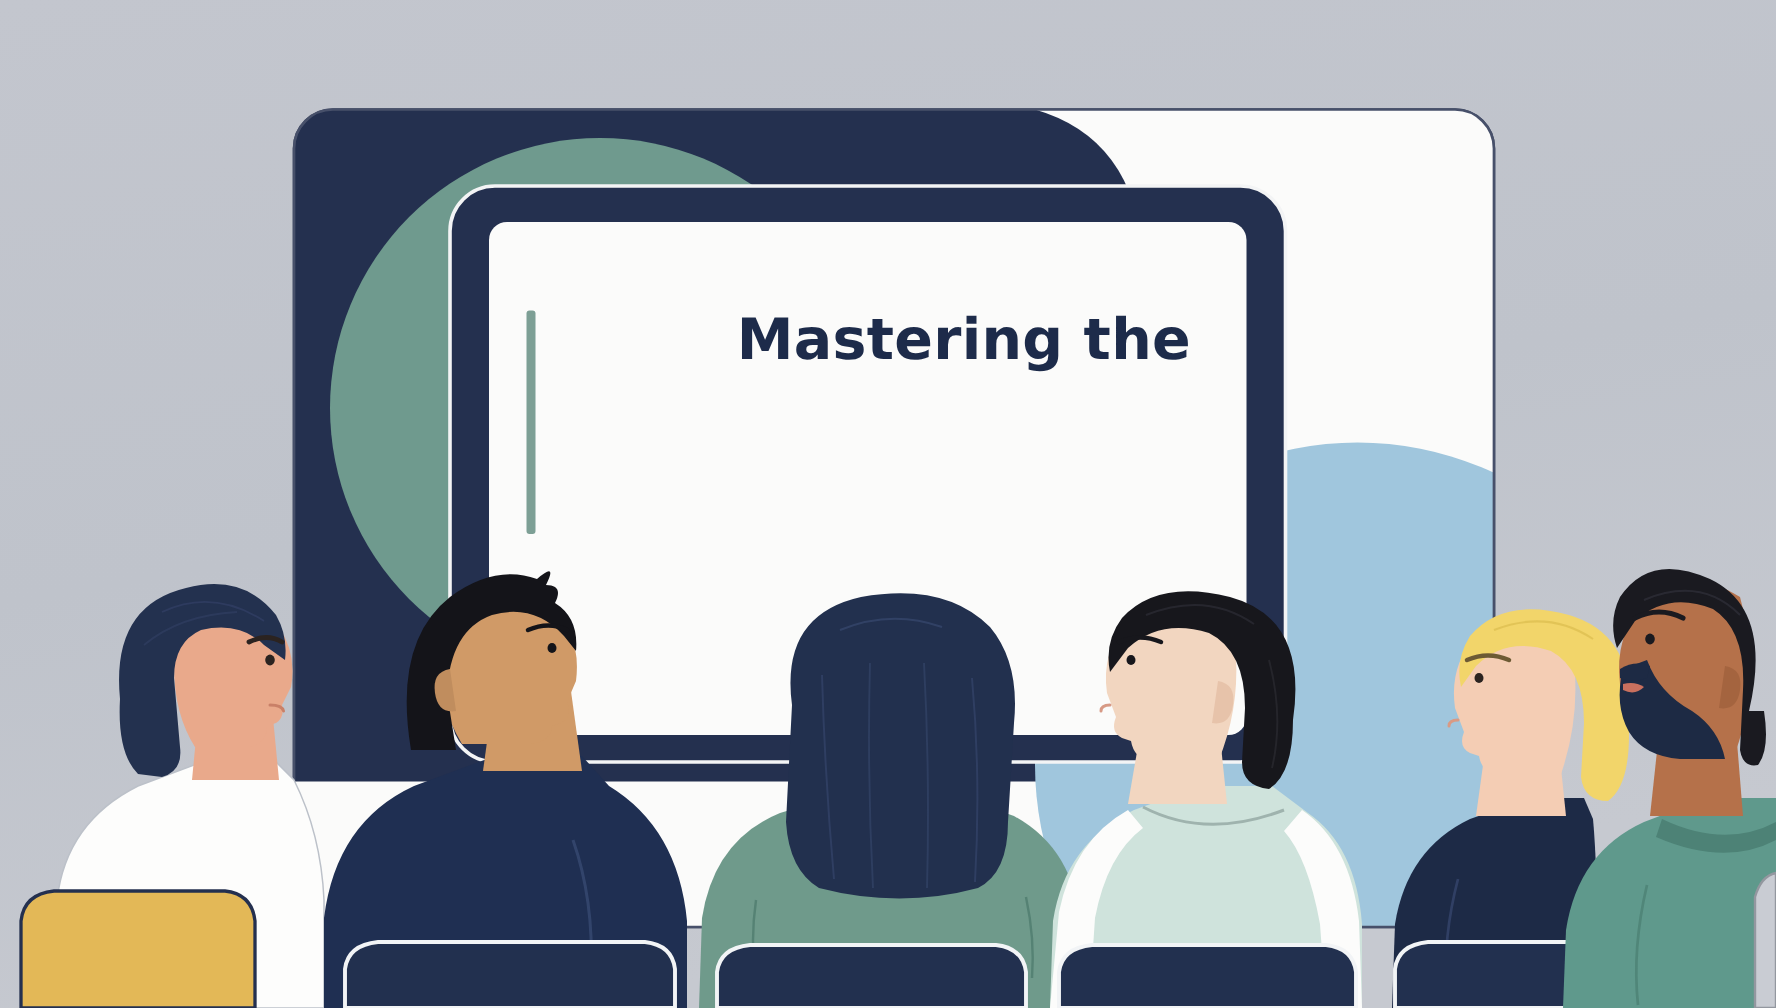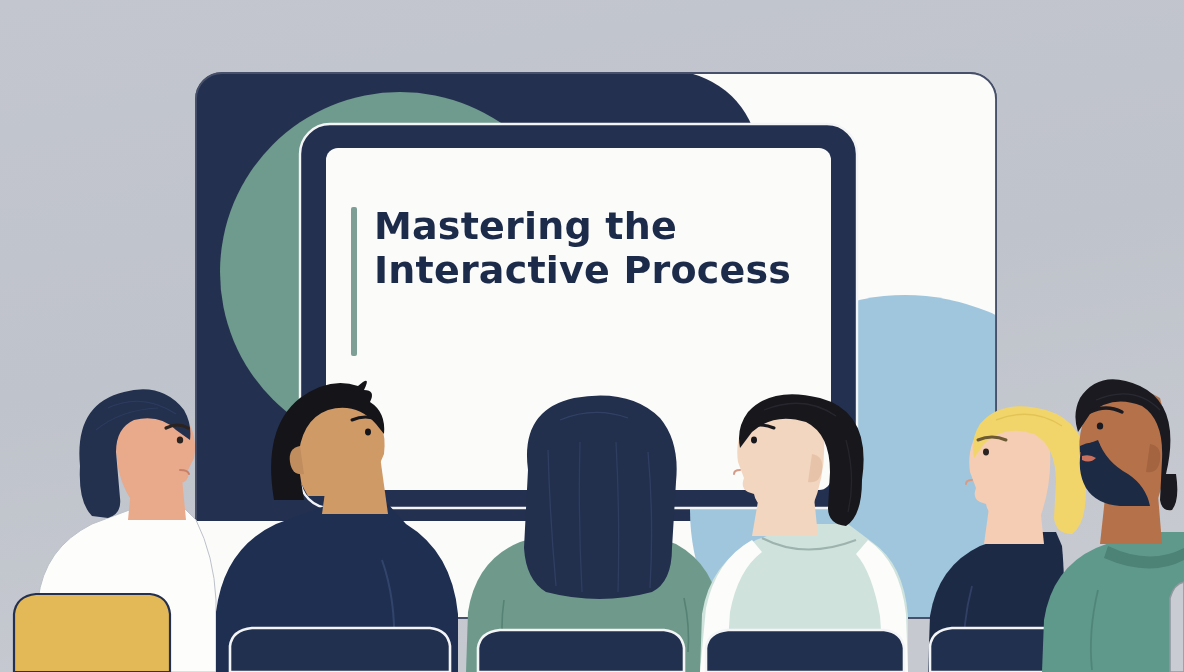--- a/index.html
+++ b/index.html
@@ -35,21 +35,21 @@
     font-size: 38px;
     line-height: 44px;
     letter-spacing: 0.2px;
     color: #1d2b4a;
     white-space: nowrap;
   }
 </style>
 </head>
 <body>
 
-<div id="stage" style="background: #14b8a6;">
+<div id="stage" style="background: #14b8a6; text-align: right;">
 
   <svg id="scene" viewBox="0 0 1184 672" width="1184" height="672" xmlns="http://www.w3.org/2000/svg">
 
     <defs>
 
       <clipPath id="panelClip">
         <rect x="196" y="73" width="800" height="545" rx="26" ry="26"></rect>
       </clipPath>
       <clipPath id="stageClip">
         <rect x="0" y="0" width="1184" height="672"></rect>
@@ -250,17 +250,16 @@
       <ellipse cx="1100" cy="426" rx="3.2" ry="3.6" fill="#1a1a20"></ellipse>
 
       <path d="M 1170 672 L 1170 598 Q 1174 584 1184 582 L 1184 672 Z" fill="#c9ccd3" stroke="#93979f" stroke-width="1.6"></path>
     </g>
 
   </svg>
 
   <div id="title-layer">
     <div class="title-block">
       <div class="title-line" style="color: rgb(29, 43, 74);">Mastering the</div>
-      <div class="title-line" style="color: rgb(29, 43, 74);">Interactive Process</div>
     </div>
   </div>
 
 </div>
 
 </body></html>

